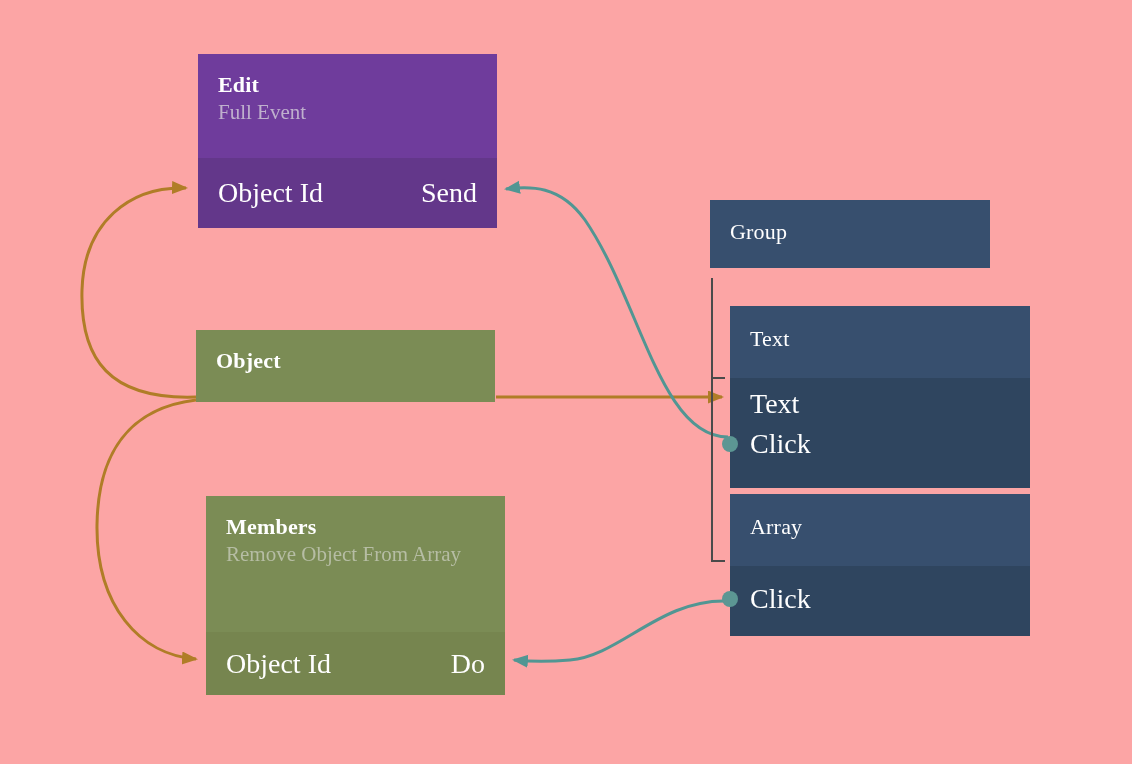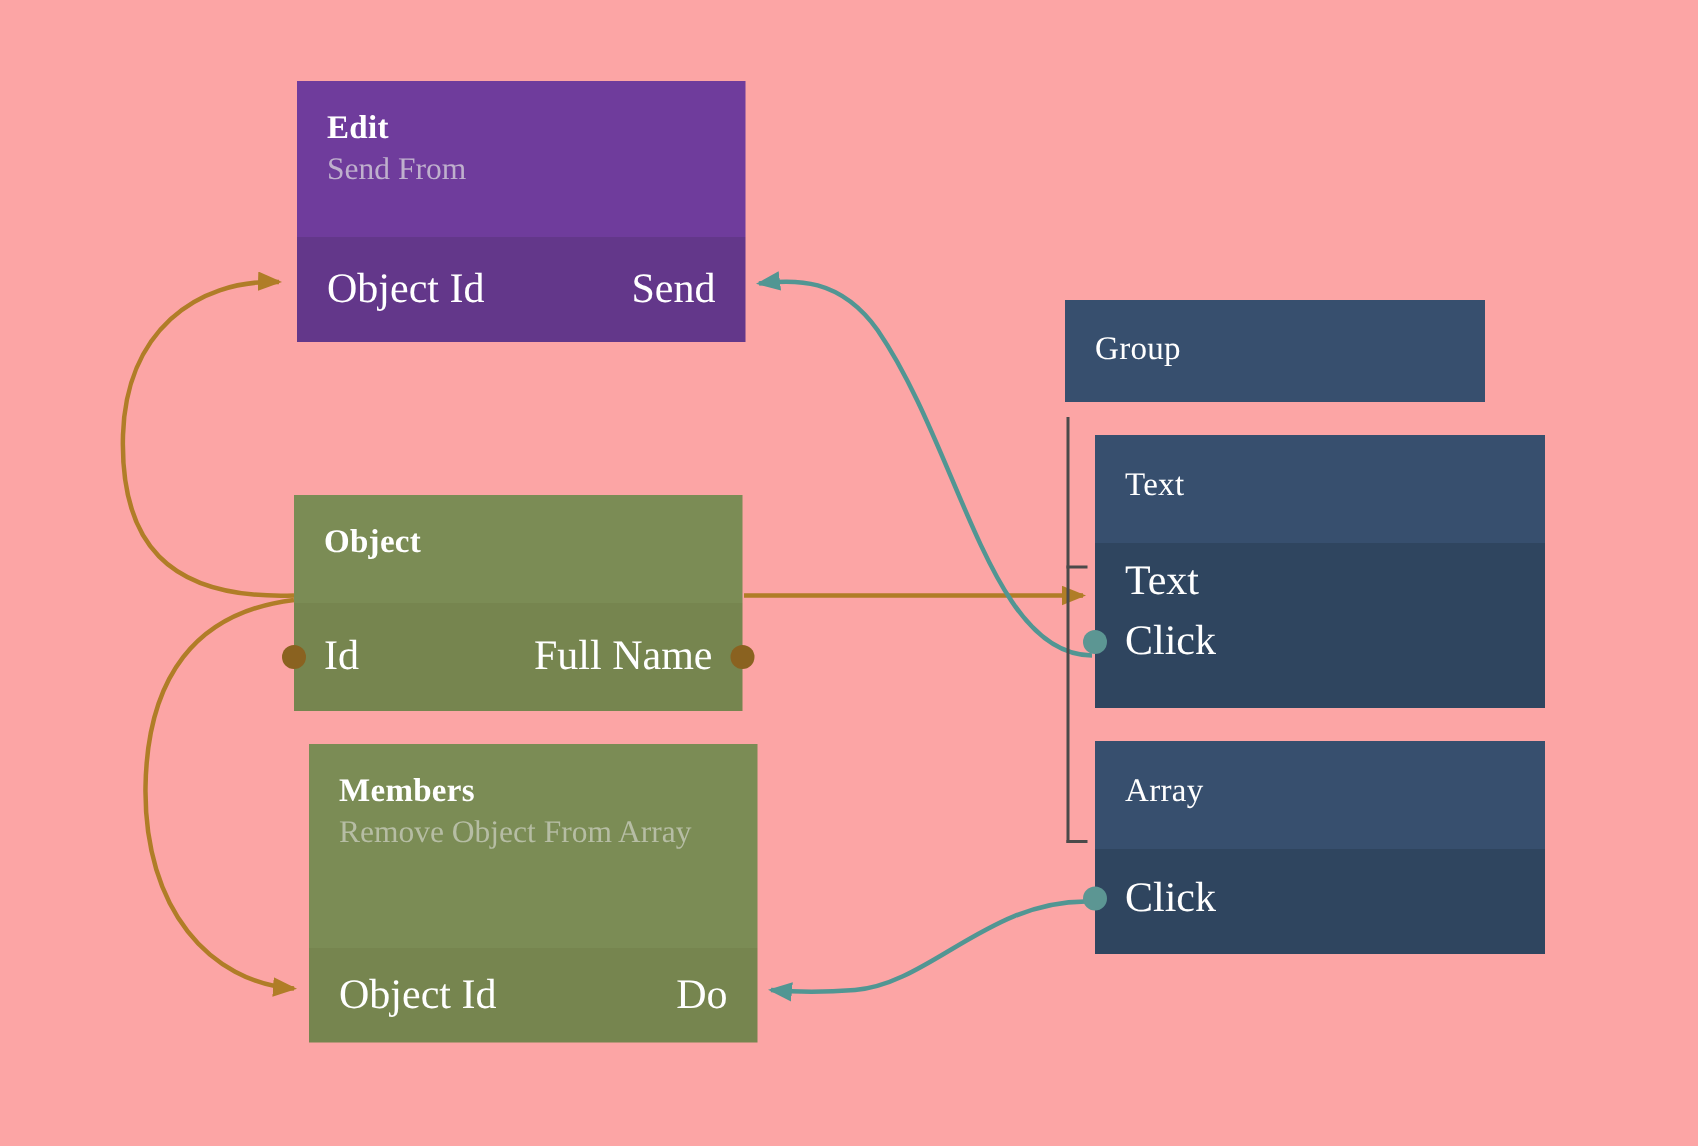--- a/index.html
+++ b/index.html
@@ -91,21 +91,21 @@
   .node-members .node-header { background: #7b8c55; height: 136px; padding-left: 20px; }
   .node-members .node-subtitle { color: #b6bda4; }
   .node-members .node-body { background: #76854f; height: 63px; padding-top: 10px; }
 
   
   .node-group            { left: 690px; top: 200px; width: 300px; padding-left: 20px; }
   .node-group .node-header { background: #374f6e; height: 68px; padding-top: 19px; }
   .node-group .node-title { font-weight: normal; }
 
   
-  .node-text            { left: 730px; top: 290px; width: 300px; border-radius: 25px; }
+  .node-text            { left: 730px; top: 306px; width: 300px; border-radius: 25px; }
   .node-text .node-header { background: #374f6e; height: 72px; padding-top: 20px; }
   .node-text .node-title { font-weight: normal; }
   .node-text .node-body { background: #2f455f; height: 110px; padding-top: 6px; }
   .node-text .port-row { height: 40px; }
 
   
   .node-button            { left: 730px; top: 494px; width: 300px; }
   .node-button .node-header { background: #374f6e; height: 72px; padding-top: 20px; }
   .node-button .node-title { font-weight: normal; }
   .node-button .node-body { background: #2f455f; height: 70px; padding-top: 13px; }
@@ -146,42 +146,34 @@
     <path d="M 727,601 C 660,599 620,656 570,660 C 545,662 525,661 514,660" fill="none" stroke="#519693" stroke-width="3" marker-end="url(#arrow-teal)"></path>
   </svg>
 
   <div class="tree-line" style="left:711px; top:278px; width:2px; height:284px;"></div>
   <div class="tree-line" style="left:711px; top:377px; width:14px; height:2px;"></div>
   <div class="tree-line" style="left:711px; top:560px; width:14px; height:2px;"></div>
 
   <div class="node node-edit">
     <div class="node-header">
       <div class="node-title">Edit</div>
-      <div class="node-subtitle">Send From</div>
+      <div class="node-subtitle">Full Event</div>
     </div>
     <div class="node-body">
       <div class="port-row">
         <span class="port-label">Object Id</span>
         <span class="port-label right">Send</span>
       </div>
     </div>
   </div>
 
   <div class="node node-object">
     <div class="node-header">
       <div class="node-title">Object</div>
     </div>
-    <div class="node-body">
-      <div class="port-row">
-        <span class="port-dot left" style="background:#8a6220;"></span>
-        <span class="port-label">Id</span>
-        <span class="port-label right">Full Name</span>
-        <span class="port-dot right" style="background:#8a6220;"></span>
-      </div>
-    </div>
   </div>
 
   <div class="node node-members">
     <div class="node-header">
       <div class="node-title">Members</div>
       <div class="node-subtitle">Remove Object From Array</div>
     </div>
     <div class="node-body">
       <div class="port-row">
         <span class="port-label">Object Id</span>

